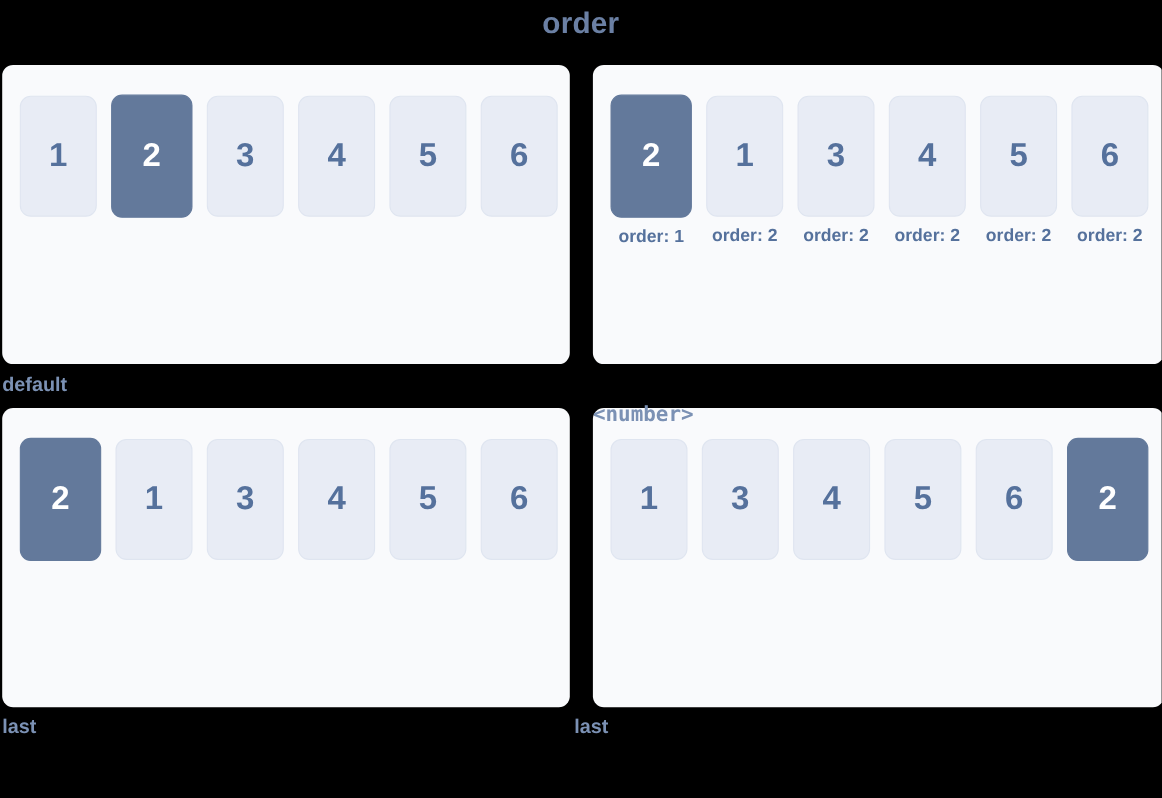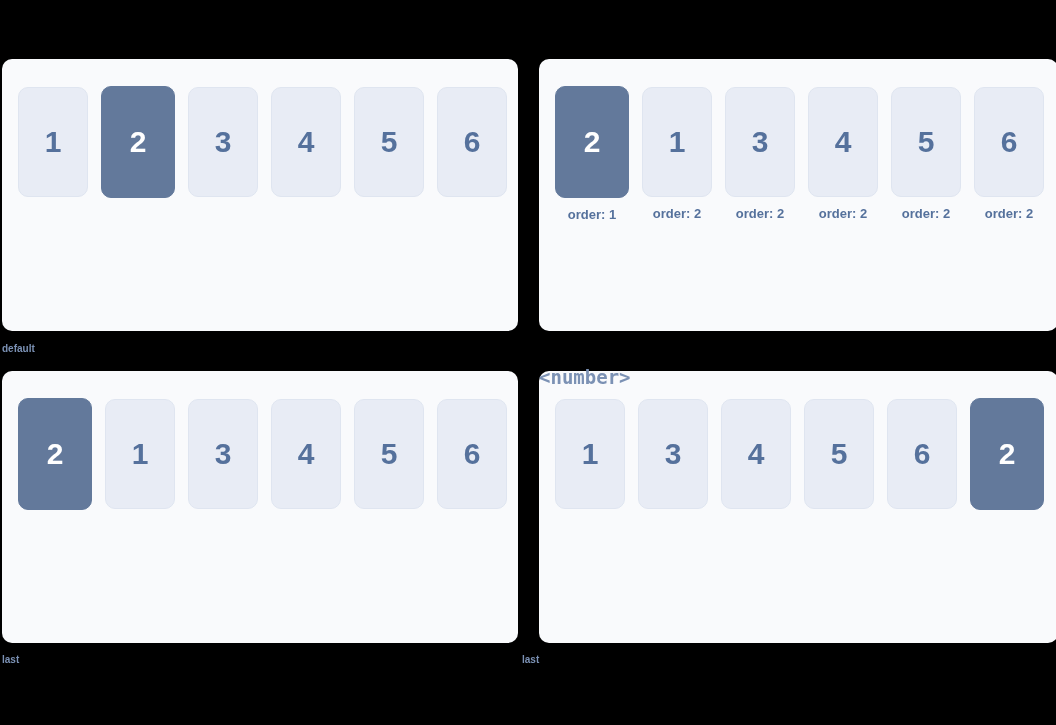--- a/index.html
+++ b/index.html
@@ -82,50 +82,51 @@
     background: #63799b;
     border-color: #63799b;
     color: #ffffff;
     width: 74px;
     height: 112px;
     margin-top: -1px;
   }
 
   .caption {
     margin-top: 9px;
-    font-size: 13px;
+    font-size: 16px;
     font-weight: bold;
     color: #55719c;
     width: 70px;
     text-align: center;
     white-space: nowrap;
   }
   .cell.accent-cell .caption { width: 74px; }
 
   
   .panel-label {
     position: absolute;
-    font-size: 10px;
+    font-size: 18px;
     font-weight: bold;
     color: #7b91b4;
     white-space: nowrap;
     line-height: 18px;
   }
   .label-1 { left: 2px;   top: 340px; }
   .label-2 { left: 539px; top: 340px; }
   .label-3 { left: 2px;   top: 651px; }
   .label-4 { left: 522px; top: 651px; }
 
   .mono { font-family: "DejaVu Sans Mono", "Liberation Mono", monospace; font-size: 19px; margin-top: 28px; }
 </style>
 </head>
 <body>
 
 <div class="page">
 
+  <div class="page-title">order</div>
 
   <div class="panel panel-1">
     <div class="panel-inner">
       <div class="boxrow">
           <div class="cell">
             <div class="box">1</div>
           </div>
           <div class="cell accent-cell">
             <div class="box accent">2</div>
           </div>

